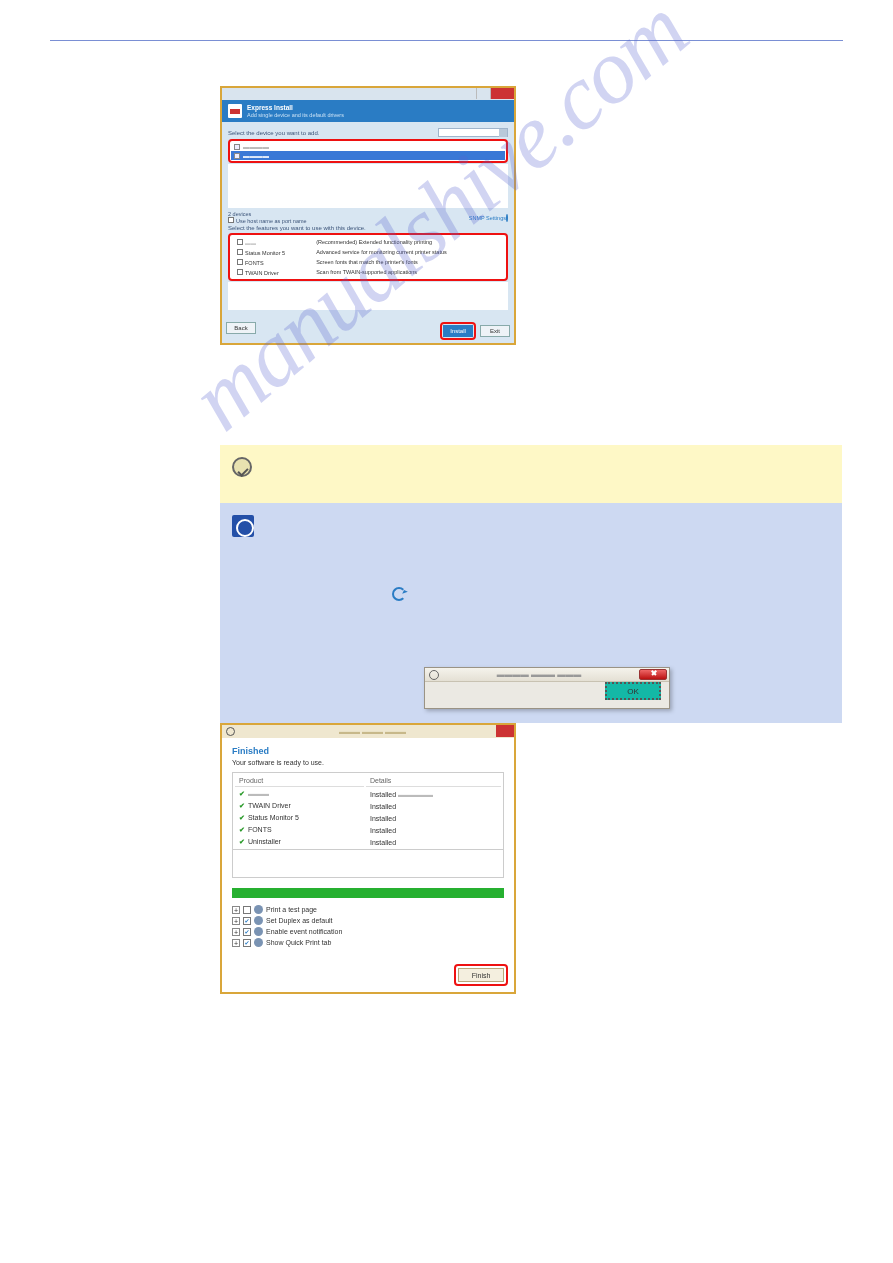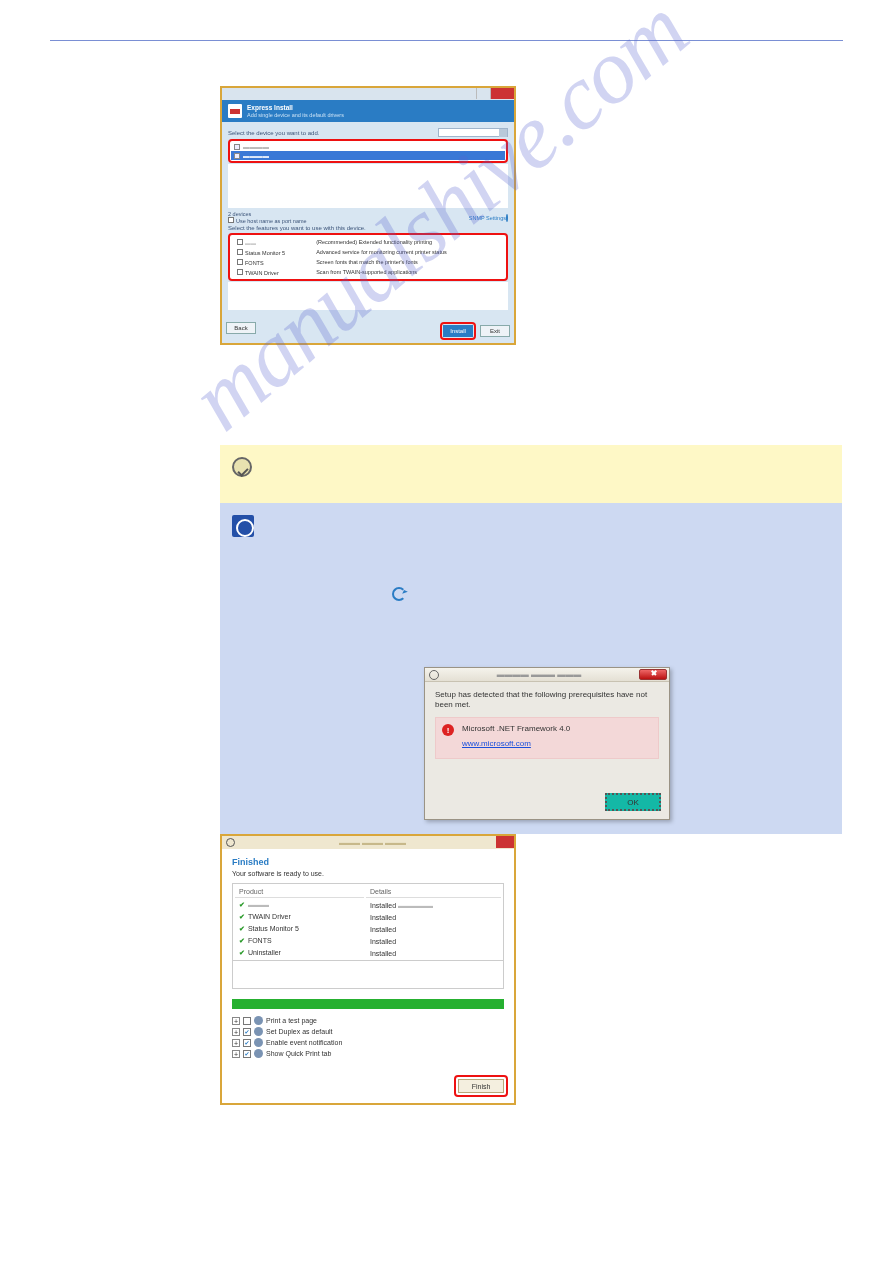--- a/index.html
+++ b/index.html
@@ -354,28 +354,20 @@
     <div style="padding-left:160px; margin-bottom:6px;">
       <span class="refresh2"></span>
     </div>
     <div style="height:60px;"></div>
 
     <div class="dlg">
       <div class="dtitlebar">
         <span class="globe"></span>
         <span style="color:#999; filter:blur(0.6px);">▬▬▬▬ ▬▬▬ ▬▬▬</span>
         <span class="dclose"></span>
-      </div>
-      <div class="dbody">
-        <div class="dmsg">Setup has detected that the following prerequisites have not been met.</div>
-        <div class="prereq">
-          <div class="warn">!</div>
-          <div style="margin-bottom:6px;">Microsoft .NET Framework 4.0</div>
-          <a>www.microsoft.com</a>
-        </div>
       </div>
       <div class="dfoot">
         <div class="okbtn">OK</div>
       </div>
     </div>
   </div>
 
   <div class="win3">
     <div class="titlebar3">
       <span class="globe"></span>

